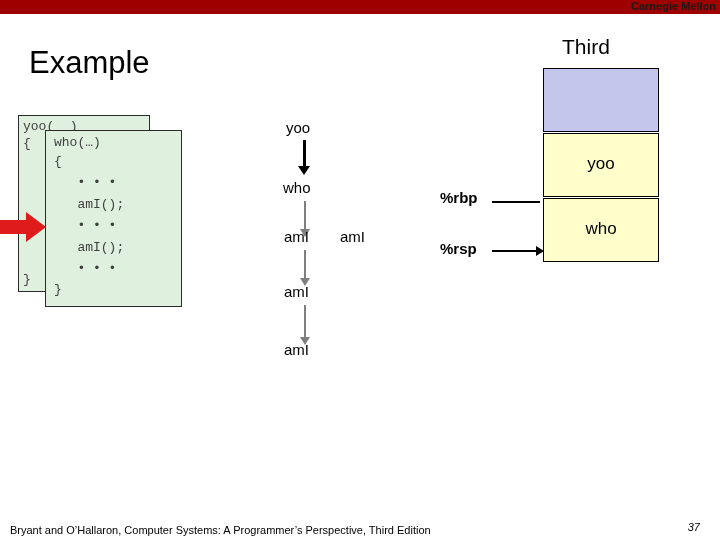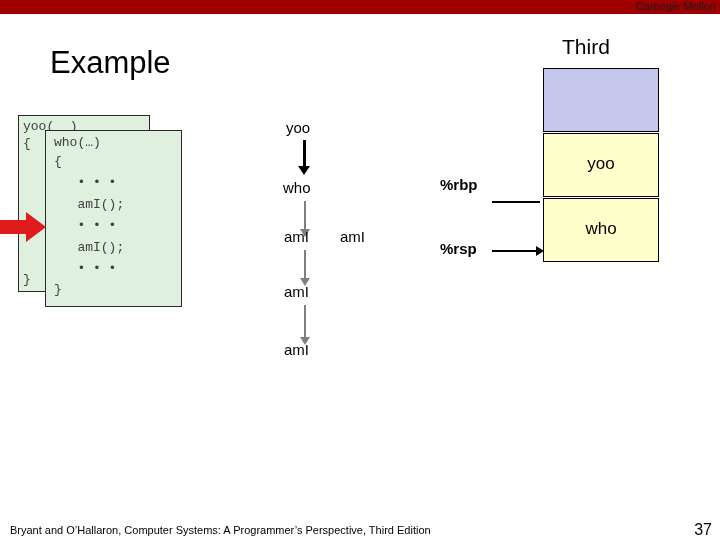--- a/index.html
+++ b/index.html
@@ -7,23 +7,24 @@
     width:720px;height:540px;position:relative;overflow:hidden;
     background:#ffffff;
     font-family:"Liberation Sans", sans-serif;
   }
   .red-bar{
     position:absolute;left:0;top:0;width:720px;height:14px;background:#9e0000;
   }
   .brand{
     position:absolute;right:4px;top:0px;font-size:11px;color:#1a1a1a;
     font-family:"Liberation Sans", sans-serif;
+    font-weight:bold;
   }
   .title{
-    position:absolute;left:29px;top:45px;font-size:31px;color:#000;margin-left:21px;
+    position:absolute;left:29px;top:45px;font-size:31px;color:#000;
   }
   .stack-title{
     position:absolute;left:562px;top:35px;font-size:21px;color:#000;
   }
 
   
   .card{
     position:absolute;background:#dff0df;border:1px solid #2a2a2a;
     font-family:"Liberation Mono", monospace;color:#3f3f3f;
     font-size:13px;line-height:17px;
@@ -66,21 +67,21 @@
   .hhead{
     position:absolute;width:0;height:0;
     border-top:5px solid transparent;border-bottom:5px solid transparent;
     border-left:8px solid #000;
   }
 
   .footer{
     position:absolute;left:10px;top:524px;font-size:11px;color:#000;
   }
   .pageno{
-    position:absolute;right:8px;top:521px;font-size:16px;color:#000;
+    position:absolute;right:20px;top:521px;font-size:11px;color:#000;font-style:italic;
   }
 </style>
 </head>
 <body>
 
 <div class="red-bar"></div>
 <div class="brand">Carnegie Mellon</div>
 
 <div class="title">Example</div>
 <div class="stack-title">Third</div>
@@ -128,21 +129,21 @@
 <div class="frame top">
   <span class="lbl" style="top:20px;"></span>
 </div>
 <div class="frame yoo">
   <span class="lbl" style="top:20px;">yoo</span>
 </div>
 <div class="frame who">
   <span class="lbl" style="top:20px;">who</span>
 </div>
 
-<div class="reg" style="left:440px;top:176px;text-align:center;">%rbp</div>
+<div class="reg" style="left:440px;top:189px;text-align:center;">%rbp</div>
 <div class="hline" style="left:492px;top:201px;width:48px;"></div>
 
 <div class="reg" style="left:440px;top:240px;">%rsp</div>
 <div class="hline" style="left:492px;top:250px;width:48px;"></div>
 <div class="hhead" style="left:536px;top:246px;"></div>
 
 <div class="footer">Bryant and O’Hallaron, Computer Systems: A Programmer’s Perspective, Third Edition</div>
 <div class="pageno">37</div>
 
 </body></html>

